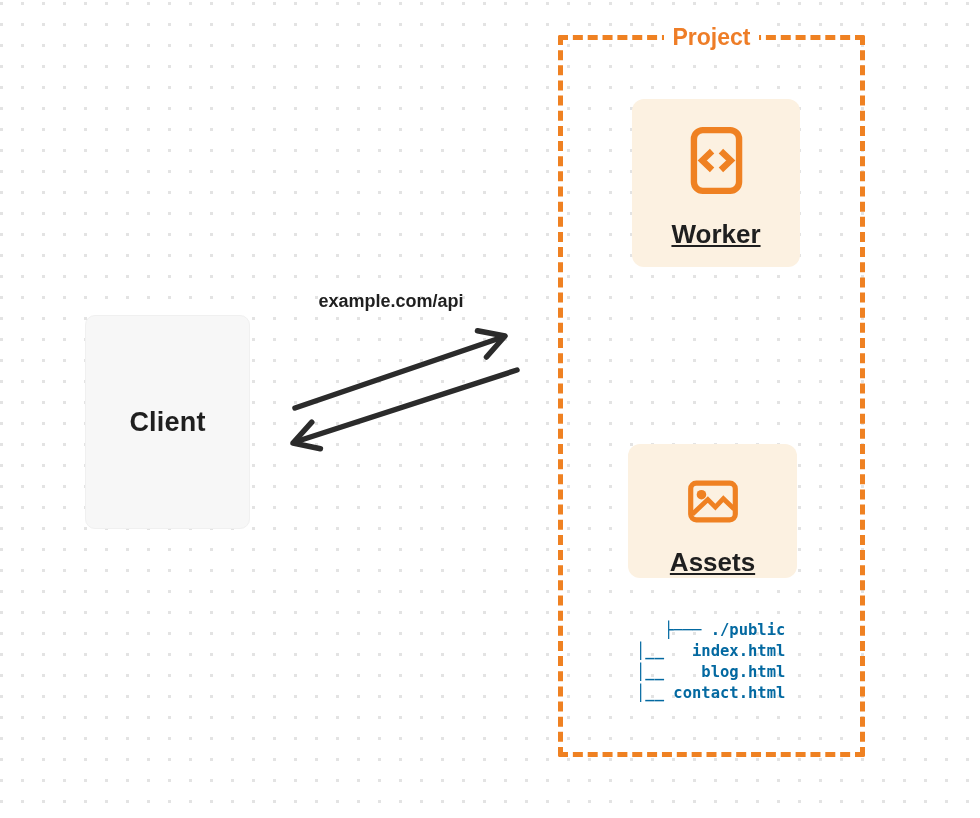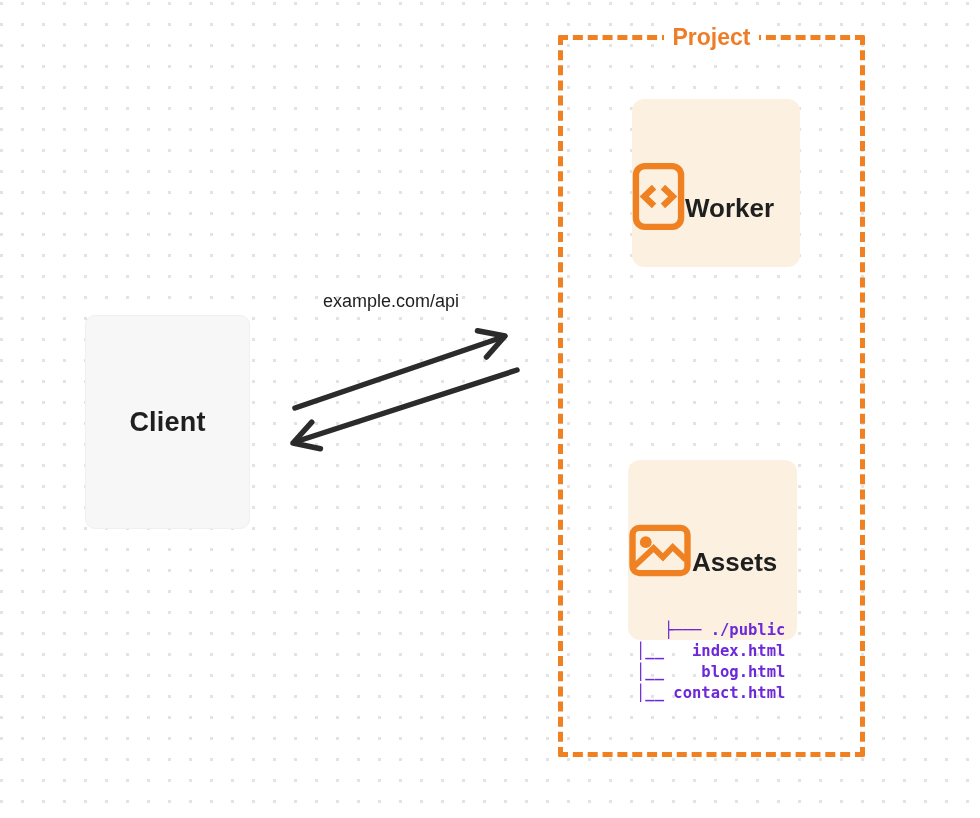--- a/index.html
+++ b/index.html
@@ -26,21 +26,21 @@
     display: flex; align-items: center; justify-content: center;
   }
   .client-box .node-label {
     font-size: 27px; font-weight: 700; letter-spacing: 0.2px; color: #1f1f1f;
   }
 
   
   .request-label {
     position: absolute; left: 391px; top: 301px;
     transform: translate(-50%, -50%);
-    font-size: 18px; font-weight: 400; color: #1f1f1f;
+    font-size: 18px; font-weight: 700; color: #1f1f1f;
     white-space: nowrap;
   }
 
   
   .arrows-svg { position: absolute; left: 0; top: 0; width: 980px; height: 818px; pointer-events: none; }
 
   
   .project-box {
     position: absolute; left: 558px; top: 35px;
     width: 307px; height: 722px;
@@ -55,35 +55,35 @@
     padding: 0 9px;
     font-size: 23px; font-weight: 700; color: #ee7d27;
     line-height: 30px; white-space: nowrap;
   }
 
   
   .cream-node {
     position: absolute;
     background: #fcf1e1;
     border-radius: 12px;
-    display: flex; flex-direction: row; align-items: center;
+    display: flex; flex-direction: column; align-items: center; text-decoration: underline;
   }
   .worker-node { left: 69px; top: 59px; width: 168px; height: 168px; padding-top: 27px; }
-  .assets-node { left: 65px; top: 420px; width: 169px; height: 180px; }
+  .assets-node { left: 65px; top: 404px; width: 169px; height: 134px; padding-top: 36px; }
   .cream-node .node-label {
     font-size: 26px; font-weight: 700; color: #1f1f1f; margin-top: 24px;
   }
   .node-icon { display: block; }
 
   
   .file-tree {
     position: absolute; left: 45px; top: 580px;
     font-family: "DejaVu Sans Mono", "Liberation Mono", monospace;
     font-size: 15.5px; line-height: 21px; font-weight: 700;
-    color: #6d28d9; white-space: pre;
+    color: #0369a1; white-space: pre;
   }
 </style>
 </head>
 <body>
 
 <div class="canvas">
 
   <div class="client-box">
     <span class="node-label">Client</span>
   </div>

